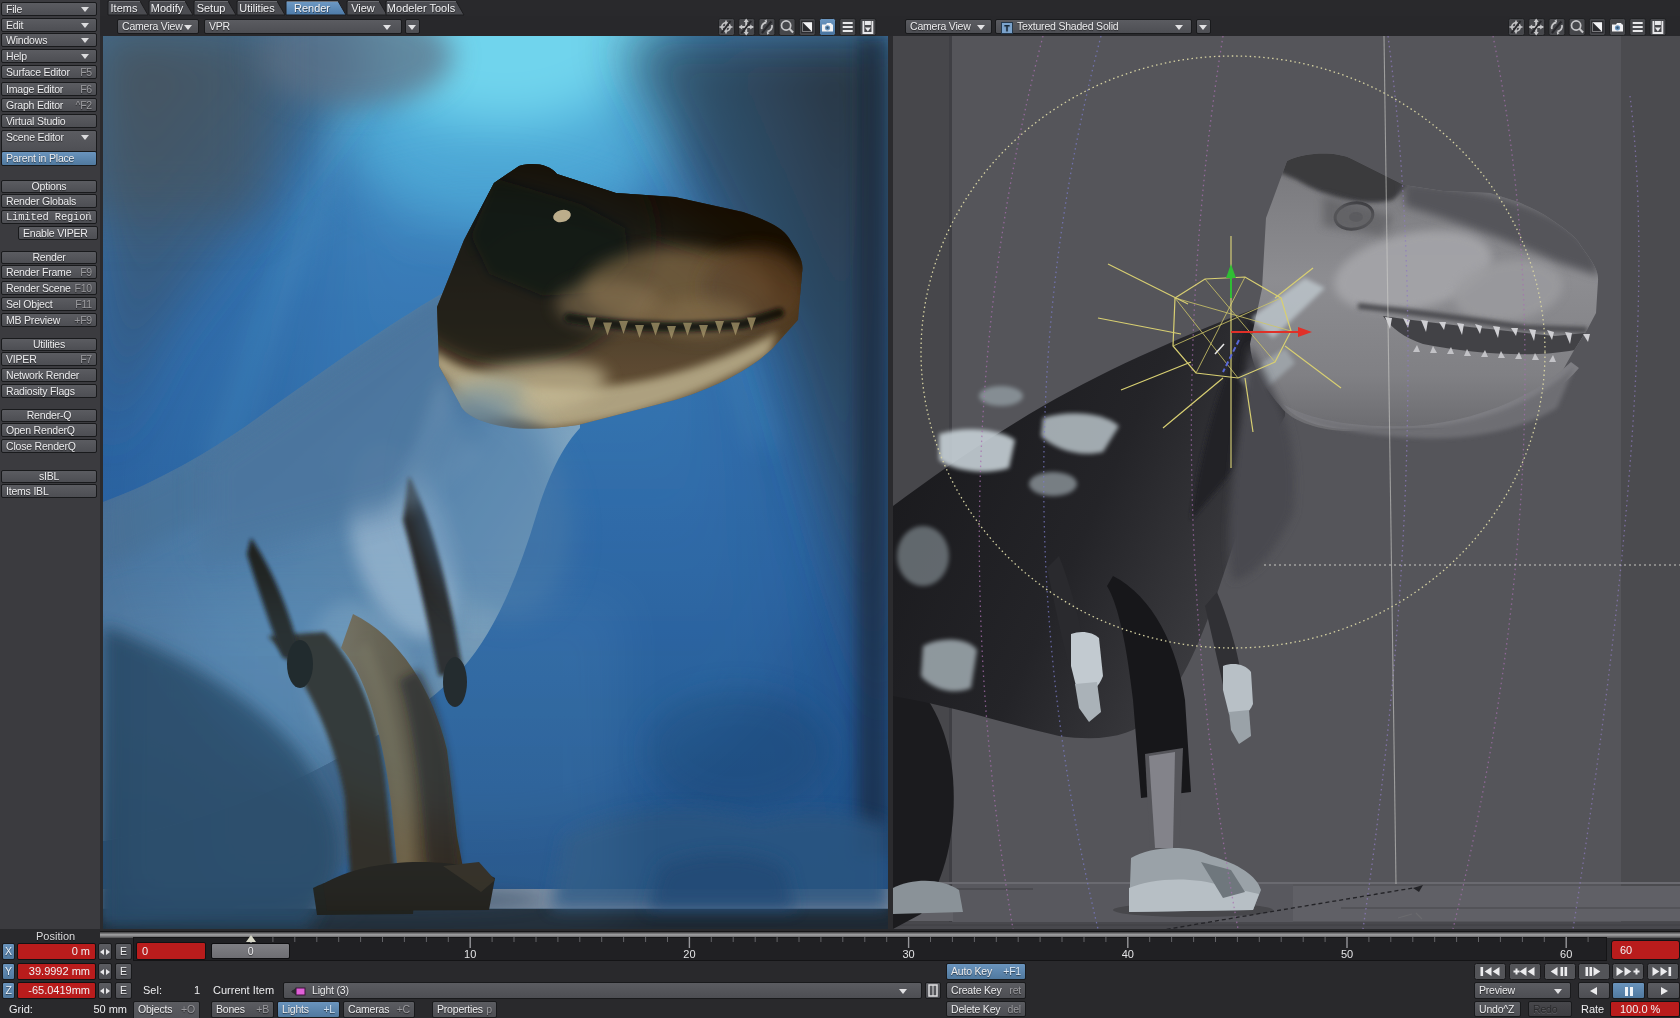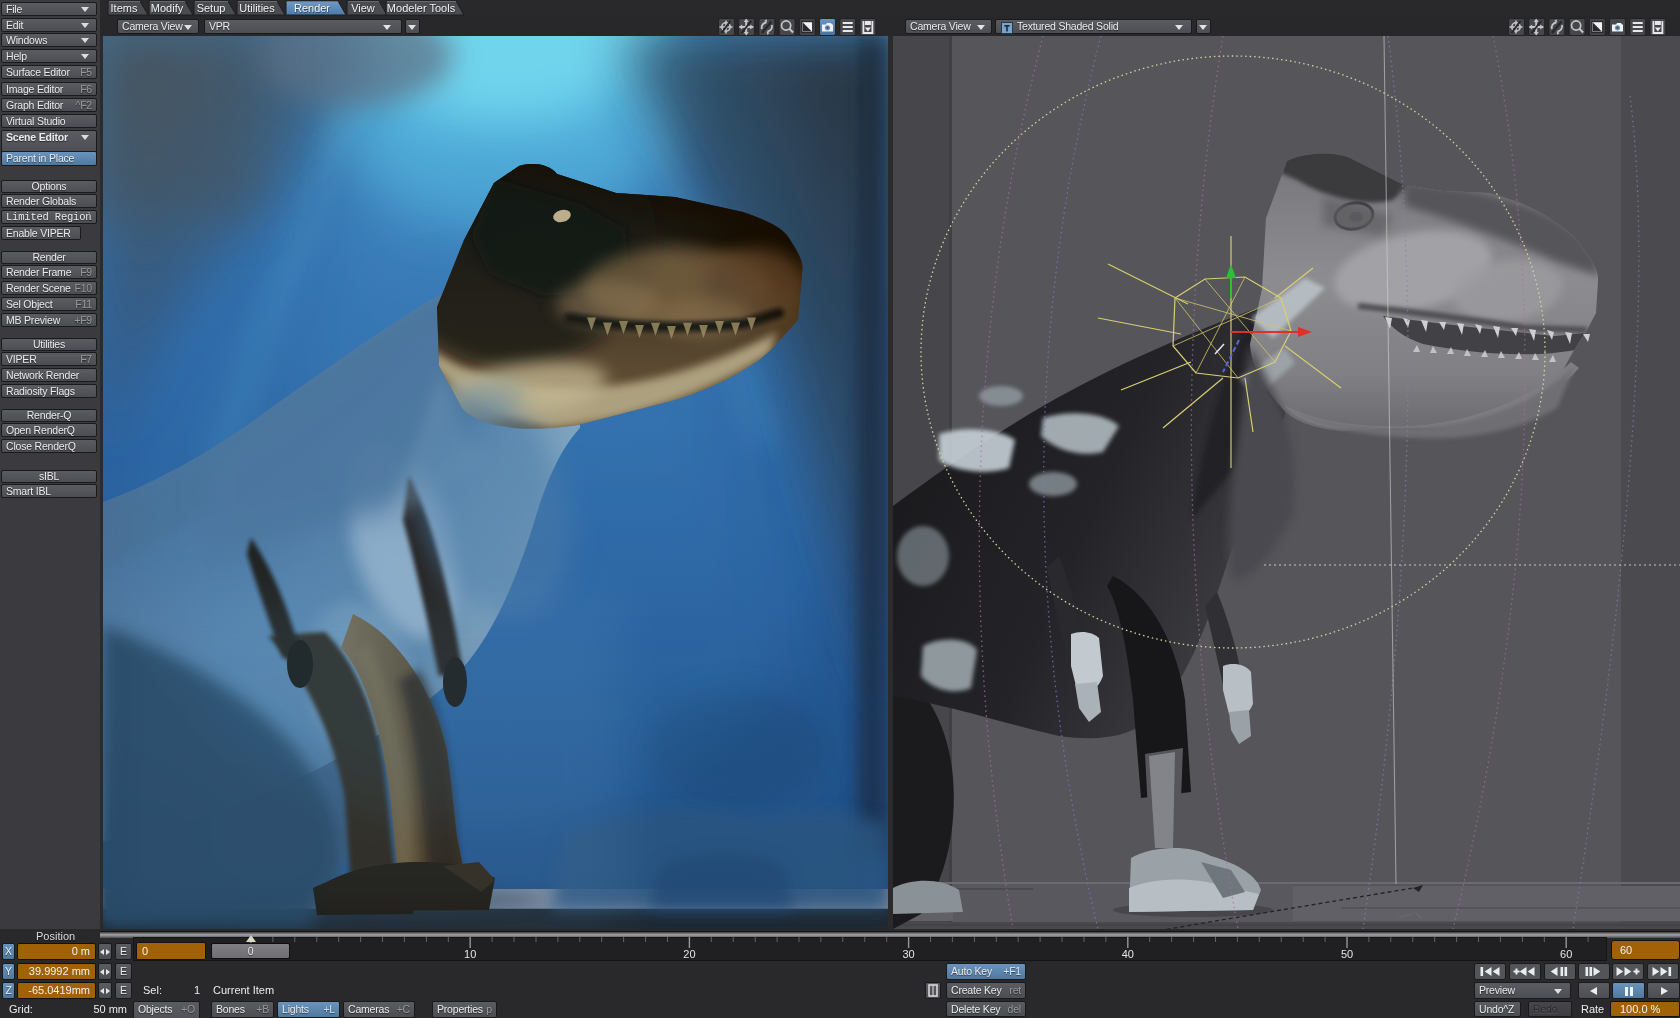--- a/index.html
+++ b/index.html
@@ -3,21 +3,21 @@
 <meta charset="utf-8">
 <style>
 html,body{margin:0;padding:0;}
 body{width:1680px;height:1018px;background:#2b2b2e;font-family:"Liberation Sans",sans-serif;position:relative;overflow:hidden;}
 .abs{position:absolute;}
 .btn{position:absolute;background:linear-gradient(#5b5c61,#4d4e53);border:1px solid #191a1c;border-radius:2px;color:#ececee;font-size:10.5px;letter-spacing:-0.2px;line-height:12px;text-shadow:0 1px 1px rgba(0,0,0,.55);box-sizing:border-box;white-space:nowrap;}
 .btn .sc{position:absolute;right:4px;color:#9a9a9e;}
 .btn .lb{position:absolute;left:4px;}
 .btn .ctr{width:100%;text-align:center;display:inline-block;}
 .blue{background:linear-gradient(#6a94bd,#50799f)!important;}
-.fld{position:absolute;background:#a16207;border:1px solid #121214;border-radius:2px;color:#f0f0f2;font-size:11px;box-sizing:border-box;}
+.fld{position:absolute;background:#b91c1c;border:1px solid #121214;border-radius:2px;color:#f0f0f2;font-size:11px;box-sizing:border-box;}
 .arrowdn{display:inline-block;width:0;height:0;border-left:4.5px solid transparent;border-right:4.5px solid transparent;border-top:5.5px solid #e2e2e4;position:absolute;}
 </style>
 </head>
 <body>
 
 <div class="abs" id="sidebar" style="left:0;top:0;width:100px;height:945px;background:#3b3b3f;"></div>
 <div class="btn" style="left:1px;top:2px;width:96px;height:14px;line-height:12px;">
     <span class="lb">File</span>
     <span class="arrowdn" style="right:7px;top:4px;border-top-color:#dcdcde;"></span>
   </div>
@@ -41,36 +41,36 @@
     <span class="lb">Image Editor</span>
     <span class="sc">F6</span>
   </div>
 <div class="btn" style="left:1px;top:98px;width:96px;height:14px;line-height:12px;">
     <span class="lb">Graph Editor</span>
     <span class="sc">^F2</span>
   </div>
 <div class="btn" style="left:1px;top:114px;width:96px;height:14px;line-height:12px;">
     <span class="lb">Virtual Studio</span>
   </div>
-<div class="btn" style="left:1px;top:130px;width:96px;height:24px;line-height:12px;font-weight:bold;">
+<div class="btn" style="left:1px;top:130px;width:96px;height:24px;line-height:12px;">
     <span class="lb">Scene Editor</span>
     <span class="arrowdn" style="right:7px;top:4px;border-top-color:#dcdcde;"></span>
   </div>
 <div class="btn blue" style="left:1px;top:151px;width:96px;height:15px;line-height:13px;padding-left:28px;">
     <span class="lb">Parent in Place</span>
   </div>
 <div class="btn" style="left:1px;top:180px;width:96px;height:13px;line-height:11px;"><span class="ctr">Options</span></div>
 <div class="btn" style="left:1px;top:194px;width:96px;height:14px;line-height:12px;">
     <span class="lb">Render Globals</span>
   </div>
 <div class="btn" style="left:1px;top:210px;width:96px;height:14px;line-height:12px;font-family:Liberation Mono, monospace;">
     <span class="lb">Limited Region</span>
     <span class="sc">l</span>
   </div>
-<div class="btn" style="left:1px;top:226px;width:80px;height:14px;line-height:12px;">
+<div class="btn" style="left:18px;top:226px;width:80px;height:14px;line-height:12px;">
     <span class="lb">Enable VIPER</span>
   </div>
 <div class="btn" style="left:1px;top:251px;width:96px;height:13px;line-height:11px;"><span class="ctr">Render</span></div>
 <div class="btn" style="left:1px;top:265px;width:96px;height:14px;line-height:12px;">
     <span class="lb">Render Frame</span>
     <span class="sc">F9</span>
   </div>
 <div class="btn" style="left:1px;top:281px;width:96px;height:14px;line-height:12px;">
     <span class="lb">Render Scene</span>
     <span class="sc">F10</span>
@@ -96,21 +96,21 @@
   </div>
 <div class="btn" style="left:1px;top:409px;width:96px;height:13px;line-height:11px;"><span class="ctr">Render-Q</span></div>
 <div class="btn" style="left:1px;top:423px;width:96px;height:14px;line-height:12px;">
     <span class="lb">Open RenderQ</span>
   </div>
 <div class="btn" style="left:1px;top:439px;width:96px;height:14px;line-height:12px;">
     <span class="lb">Close RenderQ</span>
   </div>
 <div class="btn" style="left:1px;top:470px;width:96px;height:13px;line-height:11px;"><span class="ctr">sIBL</span></div>
 <div class="btn" style="left:1px;top:484px;width:96px;height:14px;line-height:12px;">
-    <span class="lb">Smart IBL</span>
+    <span class="lb">Items IBL</span>
   </div>
 
 <div class="abs" style="left:100px;top:0;width:1580px;height:16px;background:#29292c;font-family:'Liberation Sans',sans-serif;">
     <svg width="1580" height="16" style="position:absolute;left:0;top:0">
       <rect x="0" y="0" width="1580" height="16" fill="#29292c"></rect>
       <polygon points="8,1 40,1 48,15 8,15" fill="#4b4c51" stroke="#1d1d1f" stroke-width="1"></polygon>
       <line x1="9" y1="1.5" x2="40" y2="1.5" stroke="#77787d" stroke-width="1" opacity="0.8"></line>
       <text x="24" y="12" font-size="11" text-anchor="middle" fill="#111" opacity="0.6" dx="0.5" dy="0.7">Items</text>
       <text x="24" y="12" font-size="11" text-anchor="middle" fill="#f2f2f4">Items</text>
       <polygon points="49,1 85,1 93,15 49,15" fill="#4b4c51" stroke="#1d1d1f" stroke-width="1"></polygon>
@@ -680,20 +680,29 @@
       <span style="position:absolute;right:5px;">-65.0419mm</span>
     </div>
     <div class="btn" style="left:98px;top:53px;width:14px;height:17px;">
     <span style="position:absolute;left:1px;top:5px;width:0;height:0;border-top:3px solid transparent;border-bottom:3px solid transparent;border-right:4px solid #e6e6e8;"></span>
       <span style="position:absolute;right:1px;top:5px;width:0;height:0;border-top:3px solid transparent;border-bottom:3px solid transparent;border-left:4px solid #e6e6e8;"></span>
     </div>
     <div class="btn" style="left:115px;top:53px;width:17px;height:17px;line-height:15px;text-align:center;">E</div>
     <div class="abs" style="left:143px;top:55px;font-size:11px;color:#ececee;">Sel:</div>
     <div class="abs" style="left:188px;top:55px;width:12px;text-align:right;font-size:11px;color:#ececee;">1</div>
     <div class="abs" style="left:213px;top:55px;font-size:11px;color:#ececee;">Current Item</div>
+    <div class="btn" style="left:283px;top:53px;width:639px;height:17px;line-height:15px;">
+<svg width="16" height="11" style="position:absolute;left:7px;top:3px;">
+        <rect x="5" y="2" width="9" height="7" fill="#e060d8" stroke="#3a1038"></rect>
+        <polygon points="0,5.5 5,2 5,9" fill="#2a2a2c"></polygon>
+        <line x1="5" y1="5.5" x2="1" y2="5.5" stroke="#2a2a2c" stroke-width="2"></line>
+      </svg>
+<span class="lb" style="left:28px;">Light (3)</span>
+      <span class="arrowdn" style="right:14px;top:6px;"></span>
+    </div>
     <div class="btn" style="left:925px;top:53px;width:16px;height:17px;">
       <svg width="12" height="13" style="position:absolute;left:1px;top:1px;">
         <rect x="2" y="1" width="8" height="11" fill="none" stroke="#e0e0e2" stroke-width="1.5"></rect>
         <line x1="6" y1="1" x2="6" y2="12" stroke="#e0e0e2" stroke-width="1"></line>
       </svg>
     </div>
     <div class="btn blue" style="left:946px;top:34px;width:80px;height:17px;line-height:15px;">
       <span class="lb">Auto Key</span>
       <span class="sc" style="color:#dce8f4;">+F1</span>
     </div>

